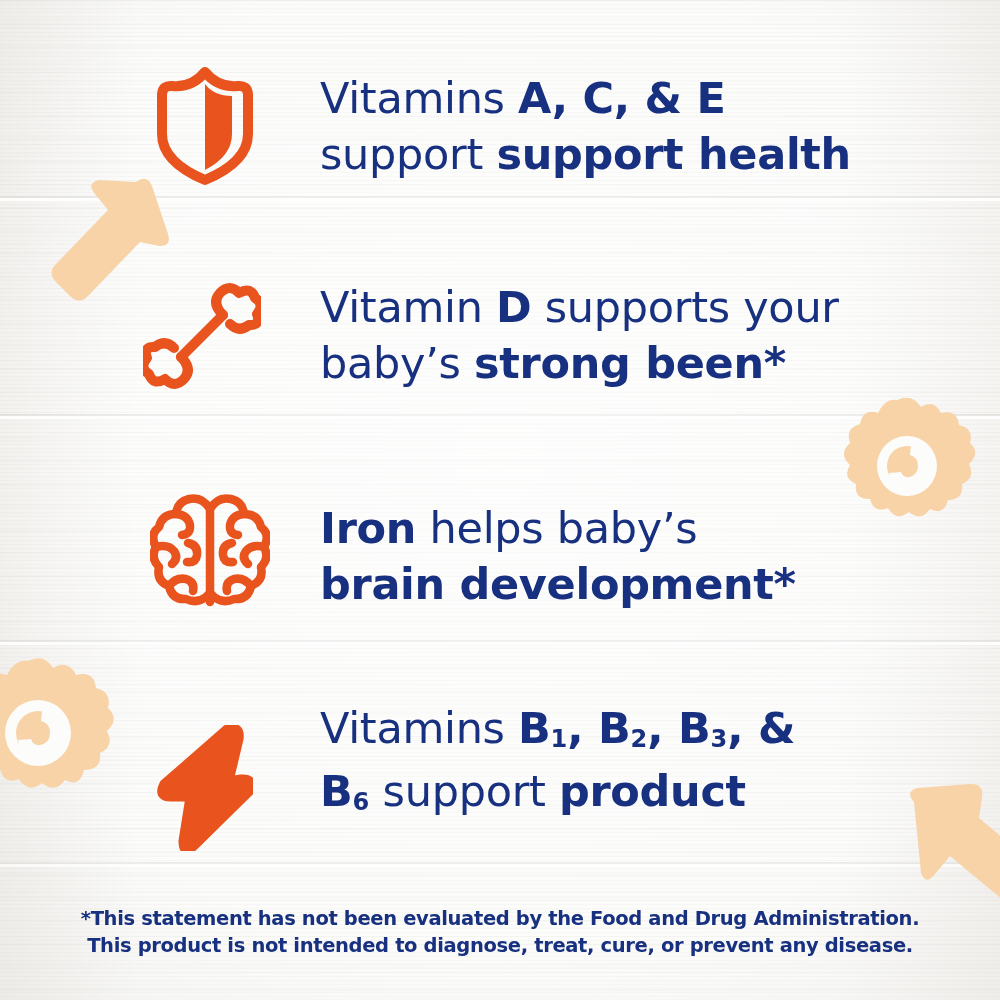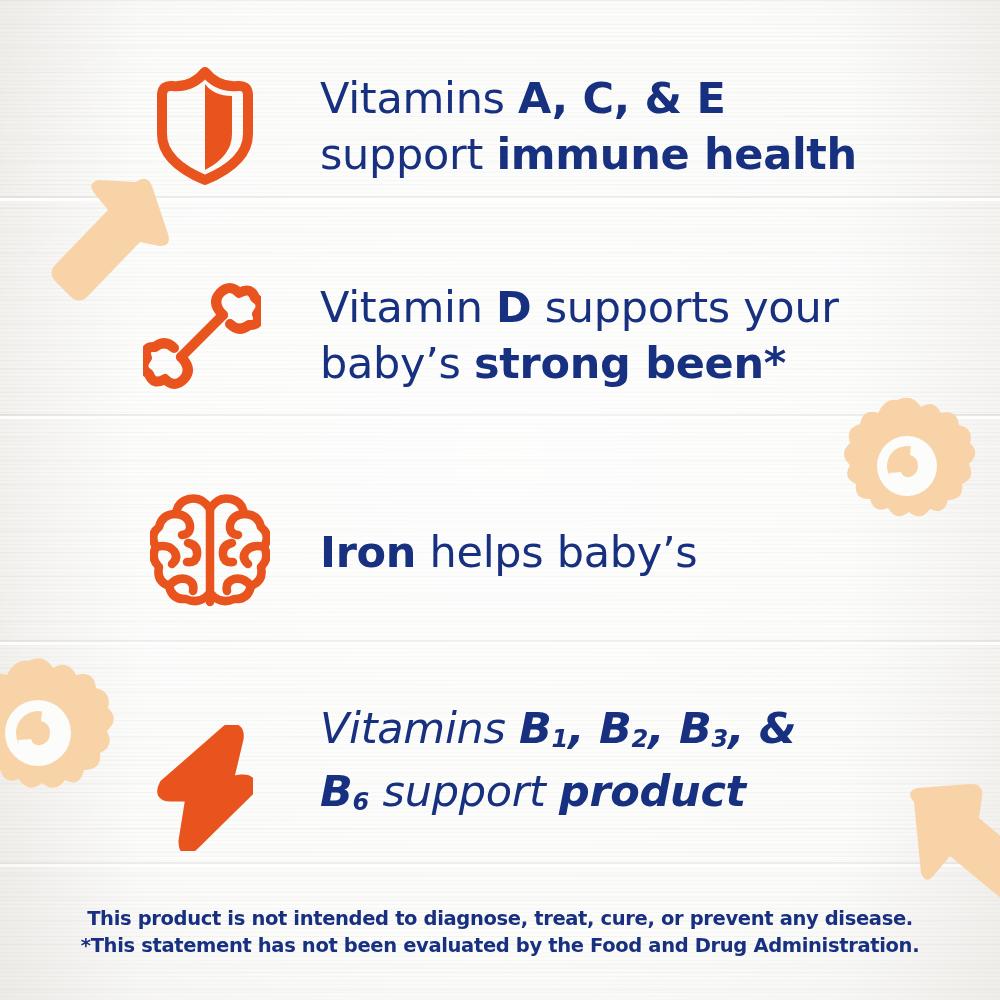--- a/index.html
+++ b/index.html
@@ -116,26 +116,26 @@
   
   #row-1 .row-icon { left: 152px; top: 62px; }
   #row-1 .row-text { left: 320px; top: 70px; width: 600px;
                      font-size: 43px; line-height: 56px; }
 
   #row-2 .row-icon { left: 143px; top: 277px; }
   #row-2 .row-text { left: 320px; top: 279px; width: 600px;
                      font-size: 43px; line-height: 56px; }
 
   #row-3 .row-icon { left: 150px; top: 489px; }
-  #row-3 .row-text { left: 320px; top: 524px; width: 600px;
+  #row-3 .row-text { left: 320px; top: 500px; width: 600px;
                      font-size: 43px; line-height: 56px; }
 
   #row-4 .row-icon { left: 157px; top: 725px; }
   #row-4 .row-text { left: 320px; top: 700px; width: 600px;
-                     font-size: 43px; line-height: 56px; font-style: italic; }
+                     font-size: 43px; line-height: 56px; }
 
   
   .disclaimer {
     position: absolute;
     left: 0;
     right: 0;
     top: 905px;
     text-align: center;
     color: #17307f;
     font-family: "DejaVu Sans", "Liberation Sans", sans-serif;
@@ -180,21 +180,21 @@
     <path d="M42 20 Q33 10 45 6 L98 2 Q112 1 110 15 L107 36 L160 80 Q172 89 163 100 L150 116 Q141 127 131 118 L78 74 L63 92 Q54 104 49 91 Z" fill="#f8d3a8"></path>
   </svg>
 
   <div class="rows">
 
     <div class="row" id="row-1">
       <svg class="row-icon" width="106" height="126" viewBox="0 0 106 126">
         <path d="M53 10 Q40 26 20 24 Q11 23 10 32 L10 72 Q10 100 53 118 Q96 100 96 72 L96 32 Q95 23 86 24 Q66 26 53 10 Z" fill="none" stroke="#e8531e" stroke-width="10" stroke-linejoin="round"></path>
         <path d="M53 22 Q62 34 80 34 L80 72 Q80 94 53 108 Z" fill="#e8531e"></path>
       </svg>
-      <div class="row-text"><span>Vitamins </span><b>A, C, &amp; E</b><br><span>support </span><b>immune health</b></div>
+      <div class="row-text"><span>Vitamins </span><b>A, C, &amp; E</b><br><span>support </span><b>support health</b></div>
     </div>
 
     <div class="row" id="row-2">
       <svg class="row-icon" width="118" height="118" viewBox="0 0 118 118">
         <g fill="none" stroke="#e8531e" stroke-width="10" stroke-linejoin="round" stroke-linecap="round">
           <path d="M38 80 L80 38"></path>
           <path d="M80 38 Q68 26 77 16 Q87 6 96 16 Q108 9 112 21 Q122 27 114 37
                    Q118 49 106 48 Q96 56 87 47"></path>
           <path d="M38 80 Q50 92 41 102 Q31 112 22 102 Q10 109 6 97
                    Q-4 91 4 81 Q0 69 12 70 Q22 62 31 71"></path>
@@ -223,31 +223,31 @@
           <path d="M6 58 Q18 55 24 62 Q29 69 22 75"></path>
           <path d="M38 54 Q48 56 47 66 Q46 74 37 73"></path>
           <path d="M19 97 Q26 88 36 90 Q45 93 43 102"></path>
 
           <path d="M94 25 Q82 26 80 36 Q79 45 88 46"></path>
           <path d="M114 58 Q102 55 96 62 Q91 69 98 75"></path>
           <path d="M82 54 Q72 56 73 66 Q74 74 83 73"></path>
           <path d="M101 97 Q94 88 84 90 Q75 93 77 102"></path>
         </g>
       </svg>
-      <div class="row-text"><b>Iron</b><span> helps baby’s</span><br></div>
+      <div class="row-text"><b>Iron</b><span> helps baby’s</span><br><b>brain development*</b></div>
     </div>
 
     <div class="row" id="row-4">
       <svg class="row-icon" width="96" height="126" viewBox="0 0 96 126">
         <path d="M70 4 Q84 0 82 14 L72 56 L84 54 Q98 53 93 66 L38 120
                  Q26 132 26 116 L33 72 L14 72 Q0 72 7 59 Z" fill="#e8531e" stroke="#e8531e" stroke-width="9" stroke-linejoin="round"></path>
       </svg>
       <div class="row-text"><span>Vitamins </span><b>B<sub>1</sub></b><b>, </b><b>B<sub>2</sub></b><b>, </b><b>B<sub>3</sub></b><b>, &amp;</b><br><b>B<sub>6</sub></b><span> support </span><b>product</b><br></div>
     </div>
 
   </div>
 
   <div class="disclaimer">
+    <span>*This statement has not been evaluated by the Food and Drug Administration.</span>
     <span>This product is not intended to diagnose, treat, cure, or prevent any disease.</span>
-    <span>*This statement has not been evaluated by the Food and Drug Administration.</span>
   </div>
 
 </div>
 
 </body></html>

